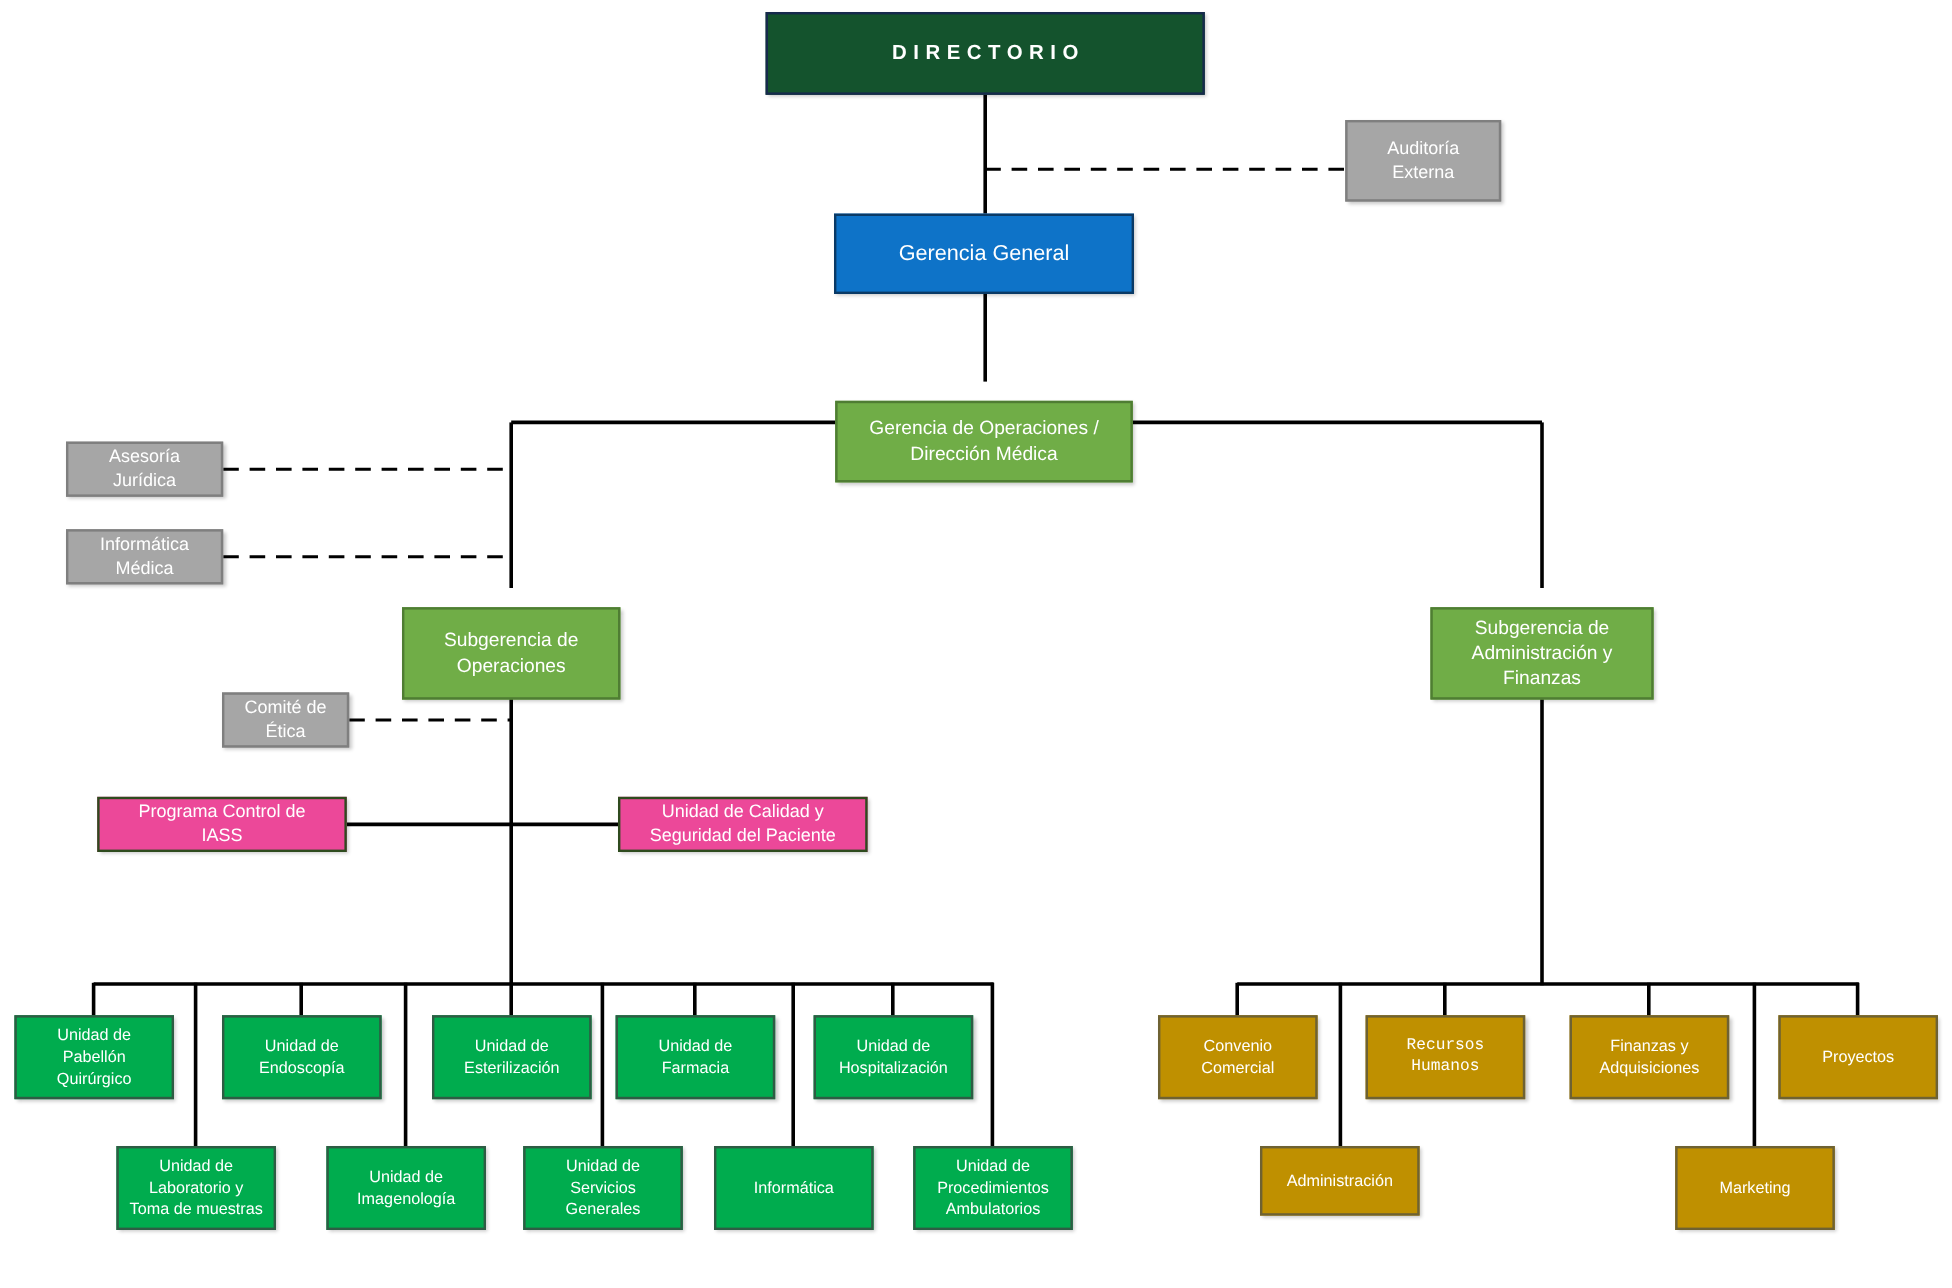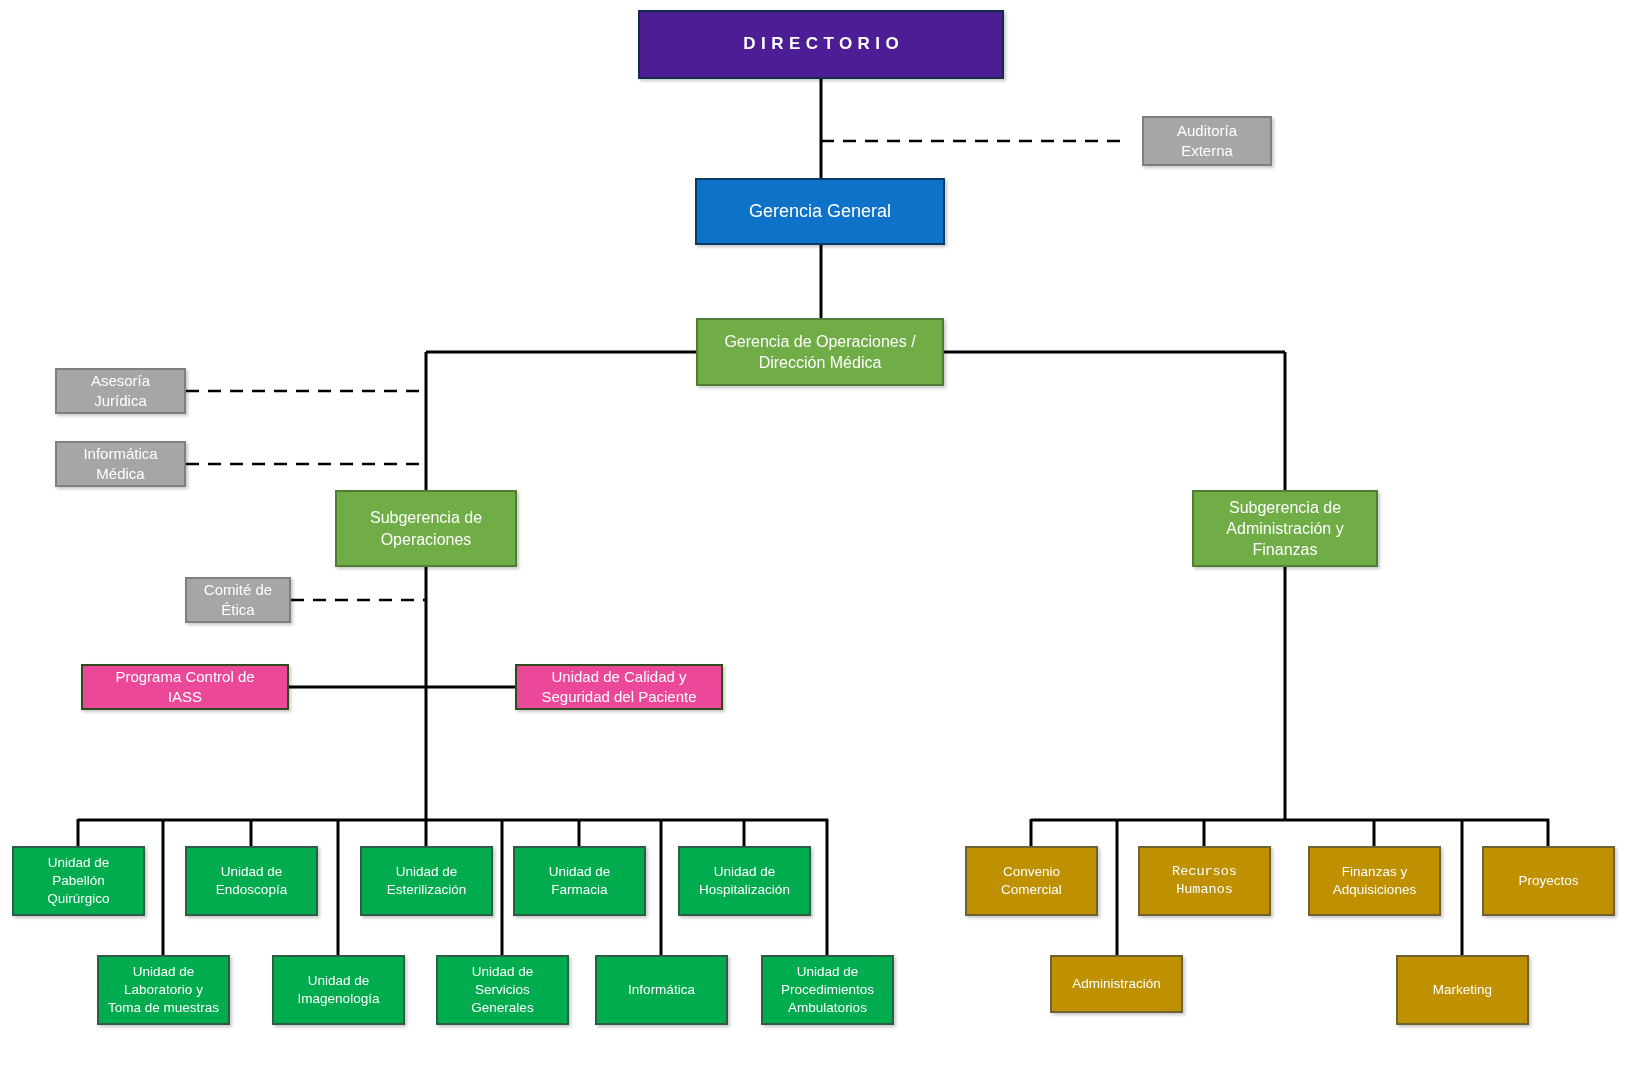--- a/index.html
+++ b/index.html
@@ -18,23 +18,23 @@
     display:flex;
     align-items:center;
     justify-content:center;
     text-align:center;
     color:#ffffff;
     white-space:pre-line;
     box-sizing:border-box;
     line-height:1.32;
     box-shadow:2px 2px 3px rgba(0,0,0,0.22);
   }
-  .navy{background:#4c1d95;border:2px solid #162A4C;font-size:17px;font-weight:bold;letter-spacing:0.32em;padding-left:0.32em;}
+  .navy{background:#14532d;border:2px solid #162A4C;font-size:17px;font-weight:bold;letter-spacing:0.32em;padding-left:0.32em;}
   .blue{background:#0E73C8;border:2px solid #0A3A66;font-size:18px;}
-  .green{background:#70AD47;border:2px solid #4F7D33;font-size:16px;}
+  .green{background:#70AD47;border:2px solid #4F7D33;font-size:16px;margin-top:16px;}
   .dgreen{background:#ec4899;border:2px solid #2E4B1E;font-size:15px;}
   .egreen{background:#00AC4E;border:2px solid #2E5C44;font-size:13.5px;padding:0 6px;}
   .gold{background:#BF9000;border:2px solid #6E6233;font-size:13.5px;padding:0 6px;}
   .gray{background:#A6A6A6;border:2px solid #7F7F7F;font-size:15px;}
 </style>
 </head>
 <body>
 
 <div id="stage">
 
@@ -70,21 +70,21 @@
     <g stroke="#000000" stroke-width="2.6" stroke-dasharray="13 9">
       <line x1="821" y1="141" x2="1121" y2="141"></line>
       <line x1="186" y1="391" x2="426" y2="391"></line>
       <line x1="186" y1="464" x2="426" y2="464"></line>
       <line x1="291" y1="600" x2="426" y2="600"></line>
     </g>
   </svg>
 
   <div class="node navy" style="left:638px;top:10px;width:366px;height:69px;">DIRECTORIO</div>
 
-  <div class="node gray" style="left:1121px;top:116px;width:130px;height:50px;margin-left:21px;">Auditoría
+  <div class="node gray" style="left:1121px;top:100px;width:130px;height:68px;">Auditoría
 Externa</div>
 
   <div class="node blue" style="left:695px;top:178px;width:250px;height:67px;">Gerencia General</div>
 
   <div class="node green" style="left:696px;top:318px;width:248px;height:68px;">Gerencia de Operaciones /
 Dirección Médica</div>
 
   <div class="node gray" style="left:55px;top:368px;width:131px;height:46px;">Asesoría
 Jurídica</div>
 

